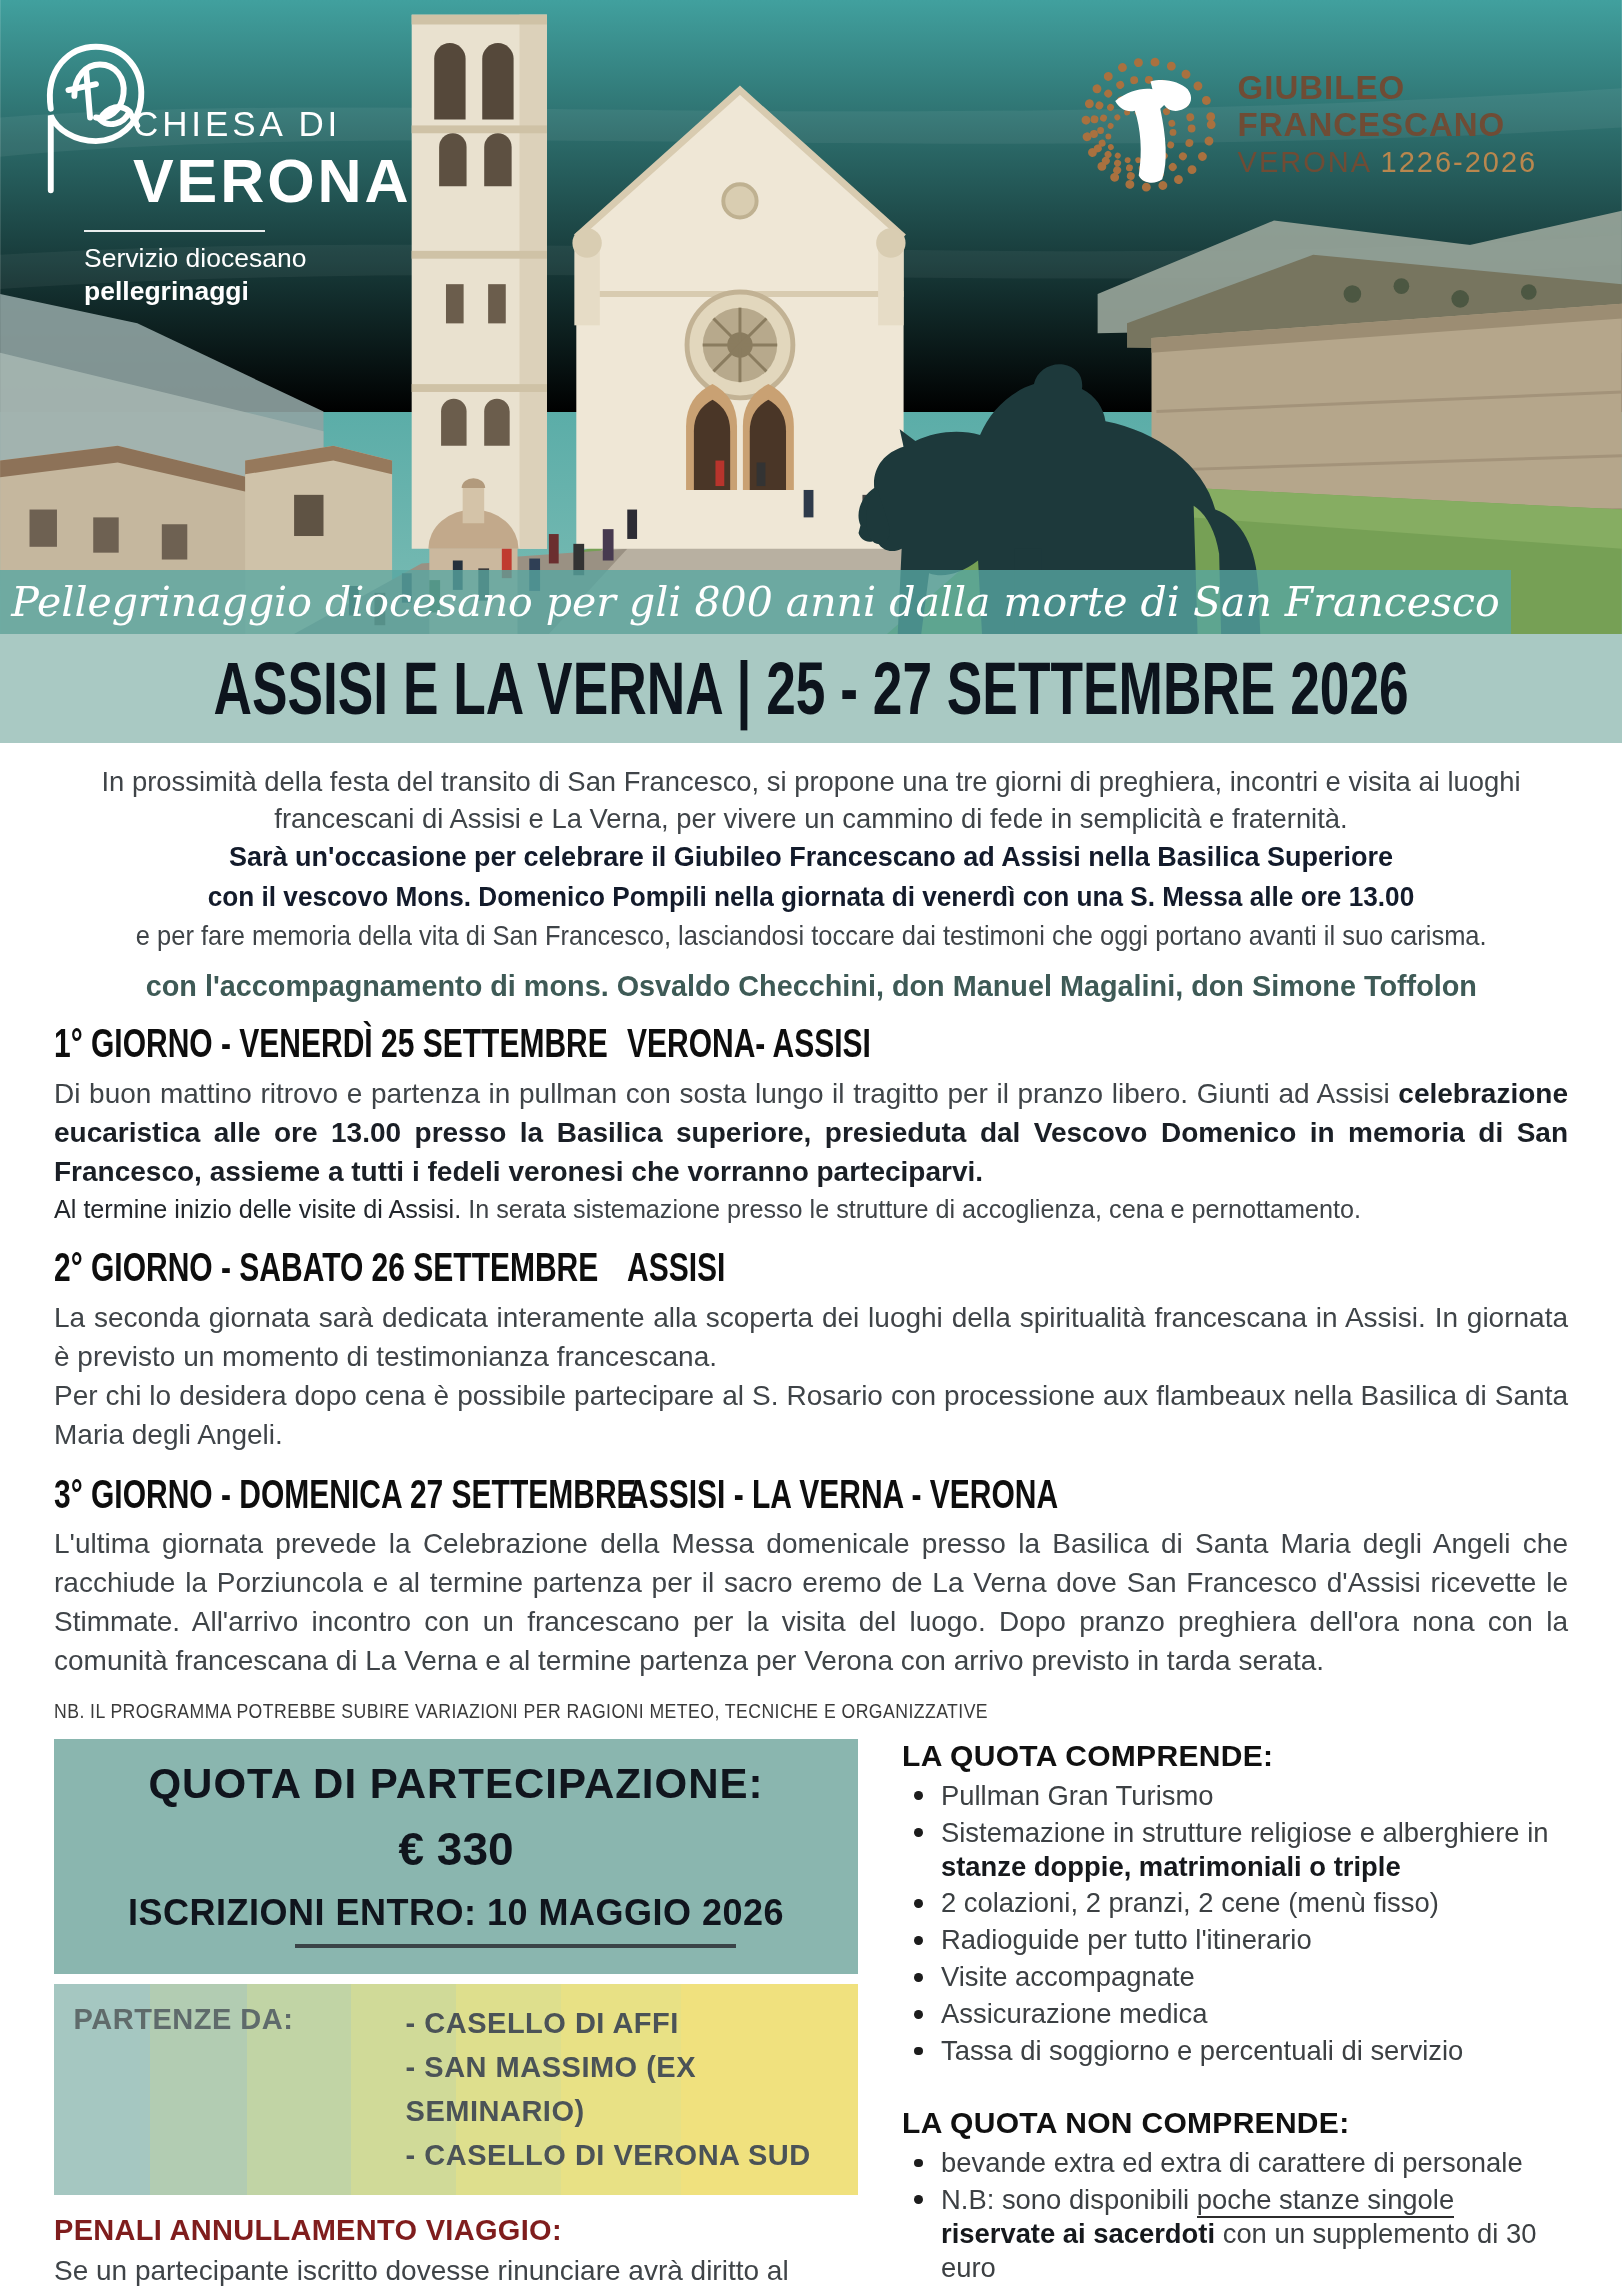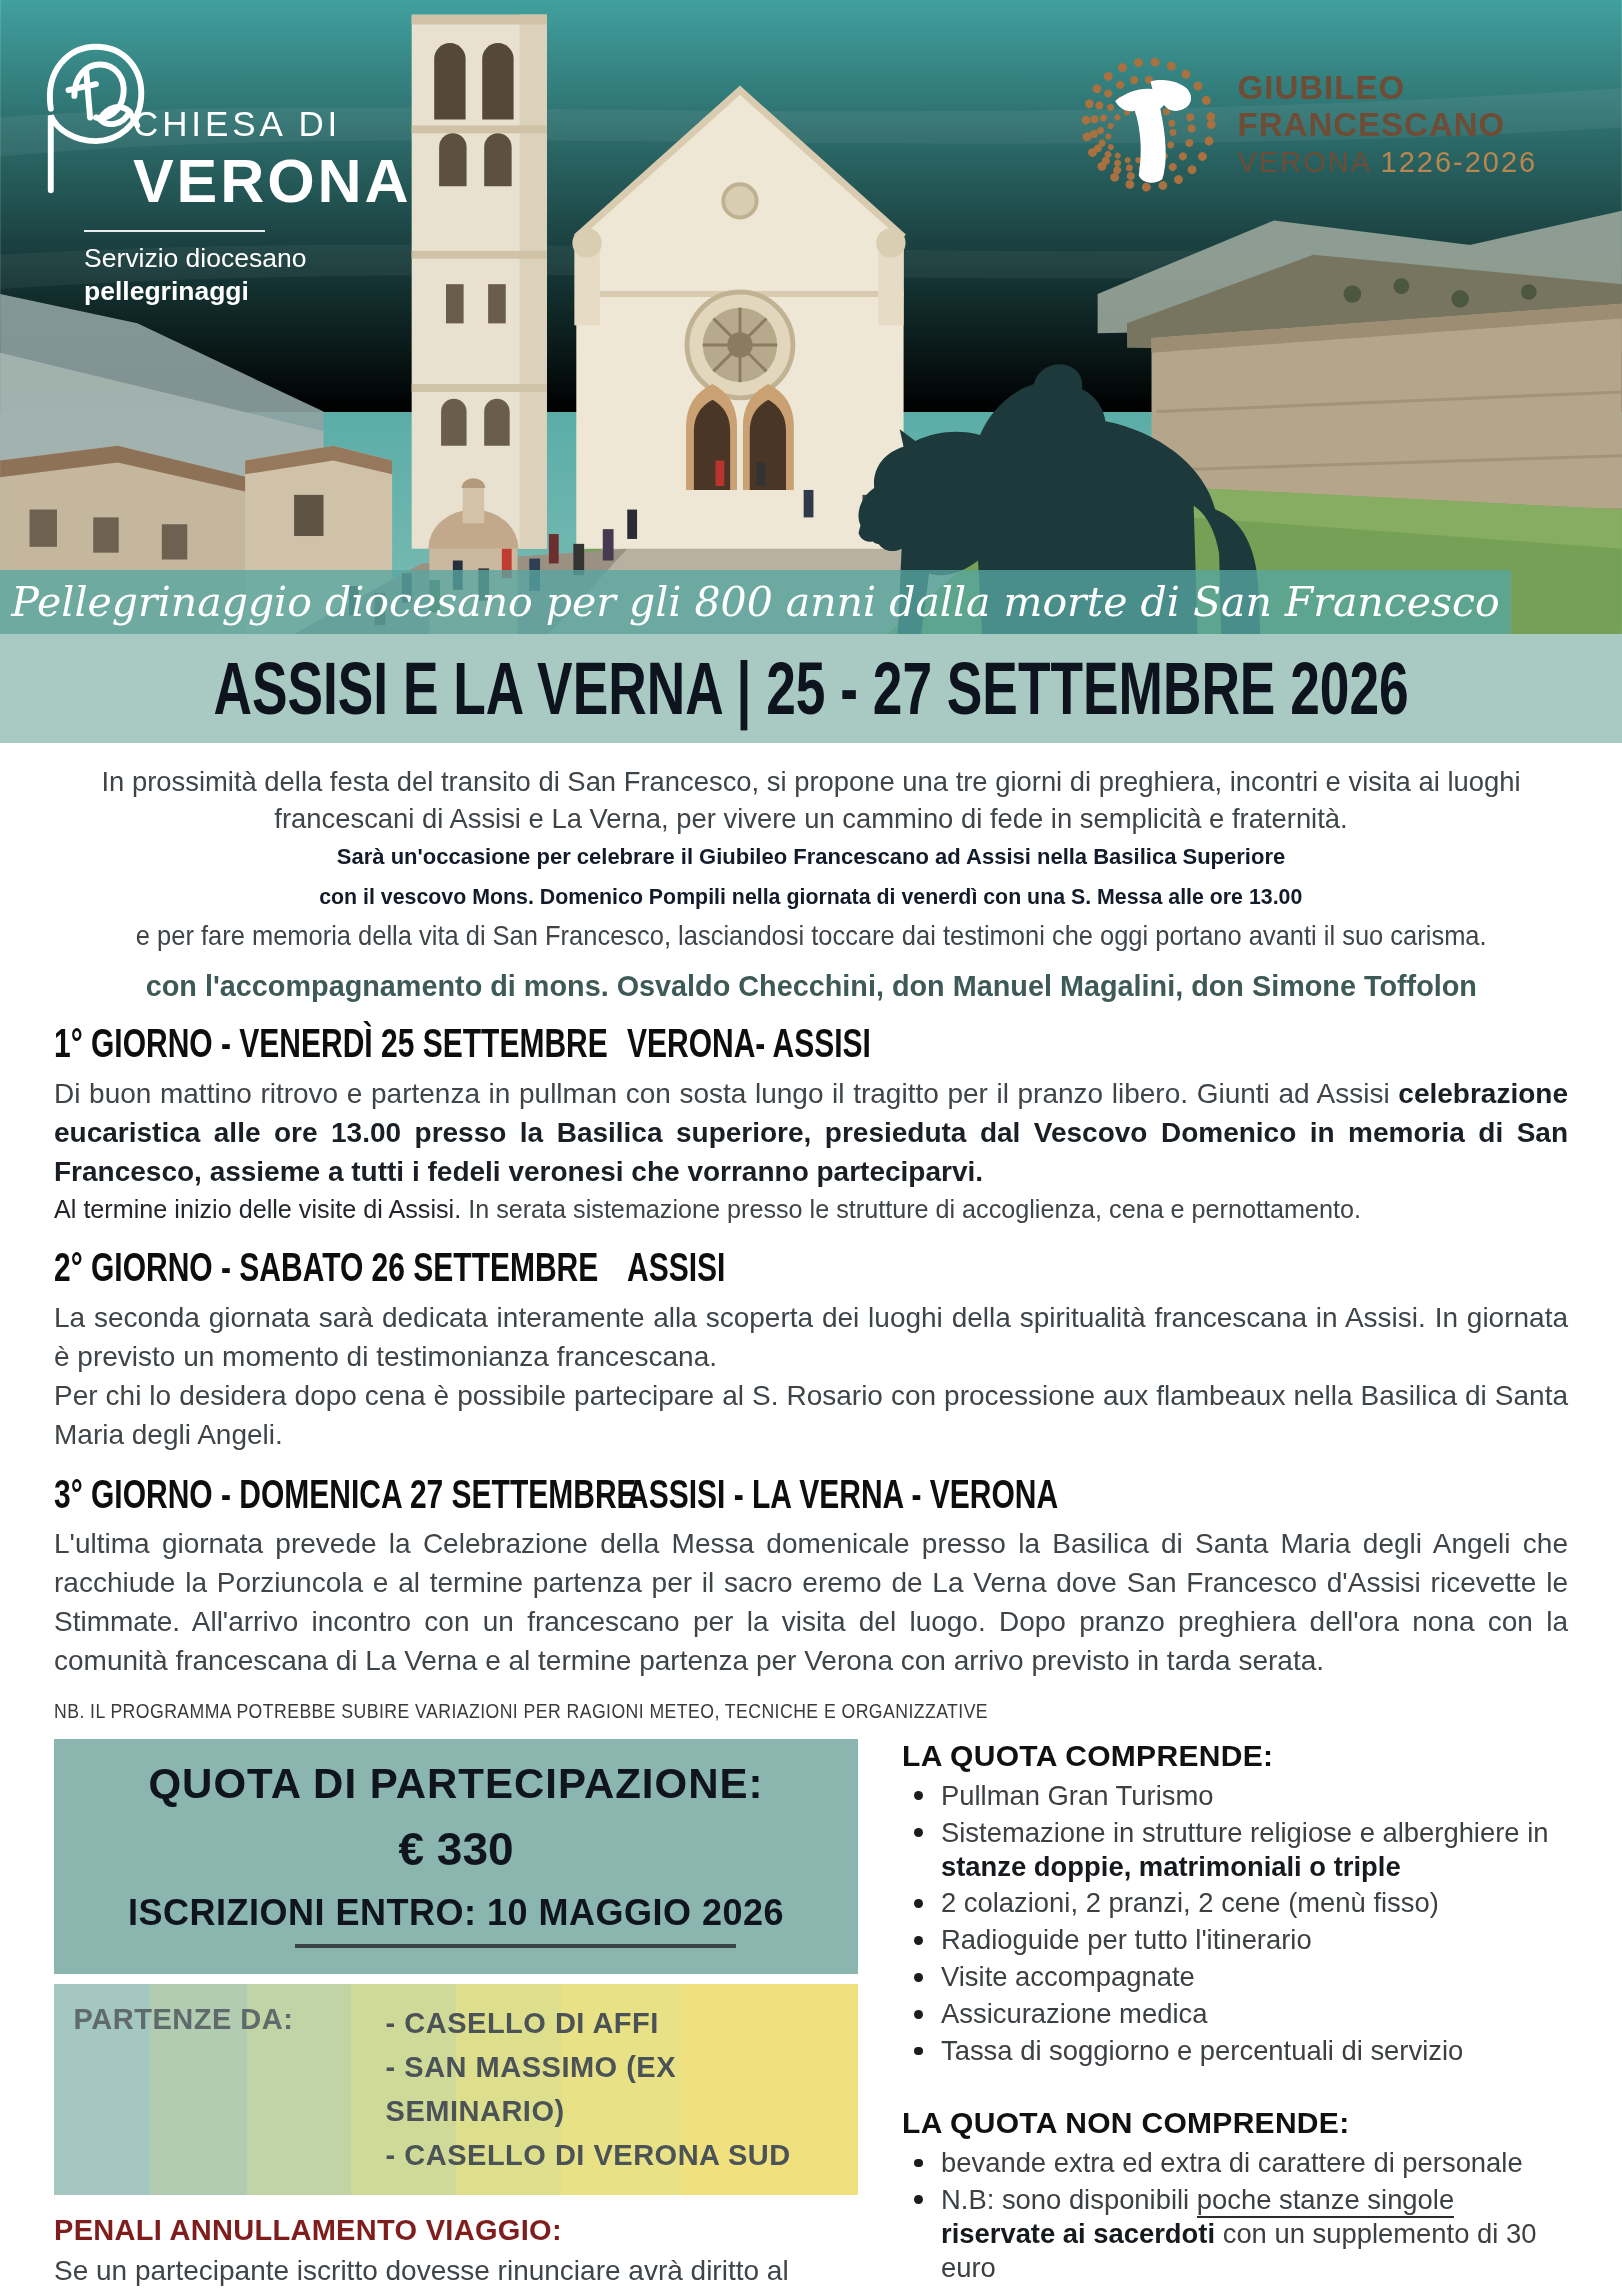--- a/index.html
+++ b/index.html
@@ -38,21 +38,21 @@
   
   .title-band{width:1622px;height:109px;background:var(--band_sage);
     display:flex;align-items:center;justify-content:center;}
   .title-band .txt{display:inline-block;transform:scaleX(.72);white-space:nowrap;
     font-size:74px;font-weight:700;color:#0d141d;letter-spacing:0px;}
 
   
   .content{padding:19.6px 54px 0 54px;}
   .intro{display:flex;flex-direction:column;align-items:center;text-align:center;}
   .i-reg{font-size:27.4px;color:var(--body_gray);line-height:37px;white-space:nowrap;}
-  .i-bold{font-size:22px;font-weight:700;color:var(--navy_text);line-height:40px;white-space:nowrap;}
+  .i-bold{font-size:27px;font-weight:700;color:var(--navy_text);line-height:40px;white-space:nowrap;}
   .sq93{display:inline-block;transform:scaleX(.93);}
   .sq97{display:inline-block;transform:scaleX(.97);}
   .accomp{margin-top:15.7px;text-align:center;}
   .accomp span{display:inline-block;transform:scaleX(.96);white-space:nowrap;
     font-size:30px;font-weight:700;color:var(--accent_teal_text);}
 
   .days{margin-top:15.7px;}
   .day{margin-top:17.6px;}
   .day-head{position:relative;height:45px;margin-bottom:7.8px;}
   .cond{display:inline-block;transform:scaleX(.75);transform-origin:0 50%;
@@ -71,21 +71,21 @@
 
   
   .cols{display:flex;margin-top:15.7px;}
   .col-left{width:804px;flex:none;}
   .quota-box{background:var(--quota_bg);padding:21.6px 9.8px 25.5px;text-align:center;}
   .q1{font-size:42px;font-weight:700;color:#10151d;letter-spacing:1px;}
   .q2{font-size:46px;font-weight:700;color:#10151d;margin-top:13.7px;}
   .q3{font-size:36px;font-weight:700;color:#10151d;margin-top:15.7px;letter-spacing:0.5px;}
   .q-underline{width:441px;height:4.9px;background:#3a4347;margin:9.8px auto 0;transform:translateX(59px);}
   .partenze{margin-top:9.8px;padding:17.6px 19.6px;display:flex;
-    background:linear-gradient(90deg,#a5c7c1 0 12%,#b2ccb2 12% 24%,#c1d4a5 24% 37%,#d0da98 37% 50%,#dedf8d 50% 63%,#e8e185 63% 78%,var(--partenze_yellow) 78% 100%);}
+    background:linear-gradient(90deg,#a5c7c1 0 12%,#b2ccb2 12% 24%,#c1d4a5 24% 37%,#d0da98 37% 50%,#dedf8d 50% 63%,#e8e185 63% 78%,var(--partenze_yellow) 78% 100%);gap:20px;}
   .pz-label{width:312px;flex:none;font-size:29px;font-weight:700;color:#5f6b6b;letter-spacing:0.5px;padding-top:2px;}
   .pz-items{list-style:none;}
   .pz-items li{font-size:29px;font-weight:700;color:#4b5357;line-height:44px;letter-spacing:0.5px;}
   .penali{margin-top:19.6px;}
   .penali h4{font-size:29px;font-weight:700;color:#7f1d1d;letter-spacing:0.3px;}
   .penali p{font-size:28px;color:var(--body_gray);line-height:36px;margin-top:5.9px;}
 
   .col-right{margin-left:44px;width:686px;}
   .lq h4{font-size:30px;font-weight:700;color:#111;letter-spacing:0.3px;margin-bottom:5.9px;}
   .lq ul{list-style:none;}

